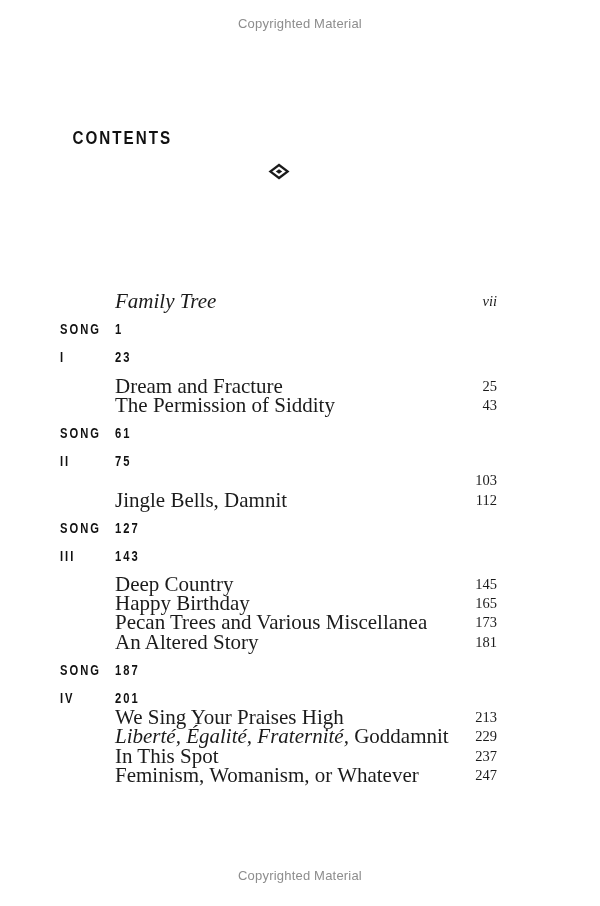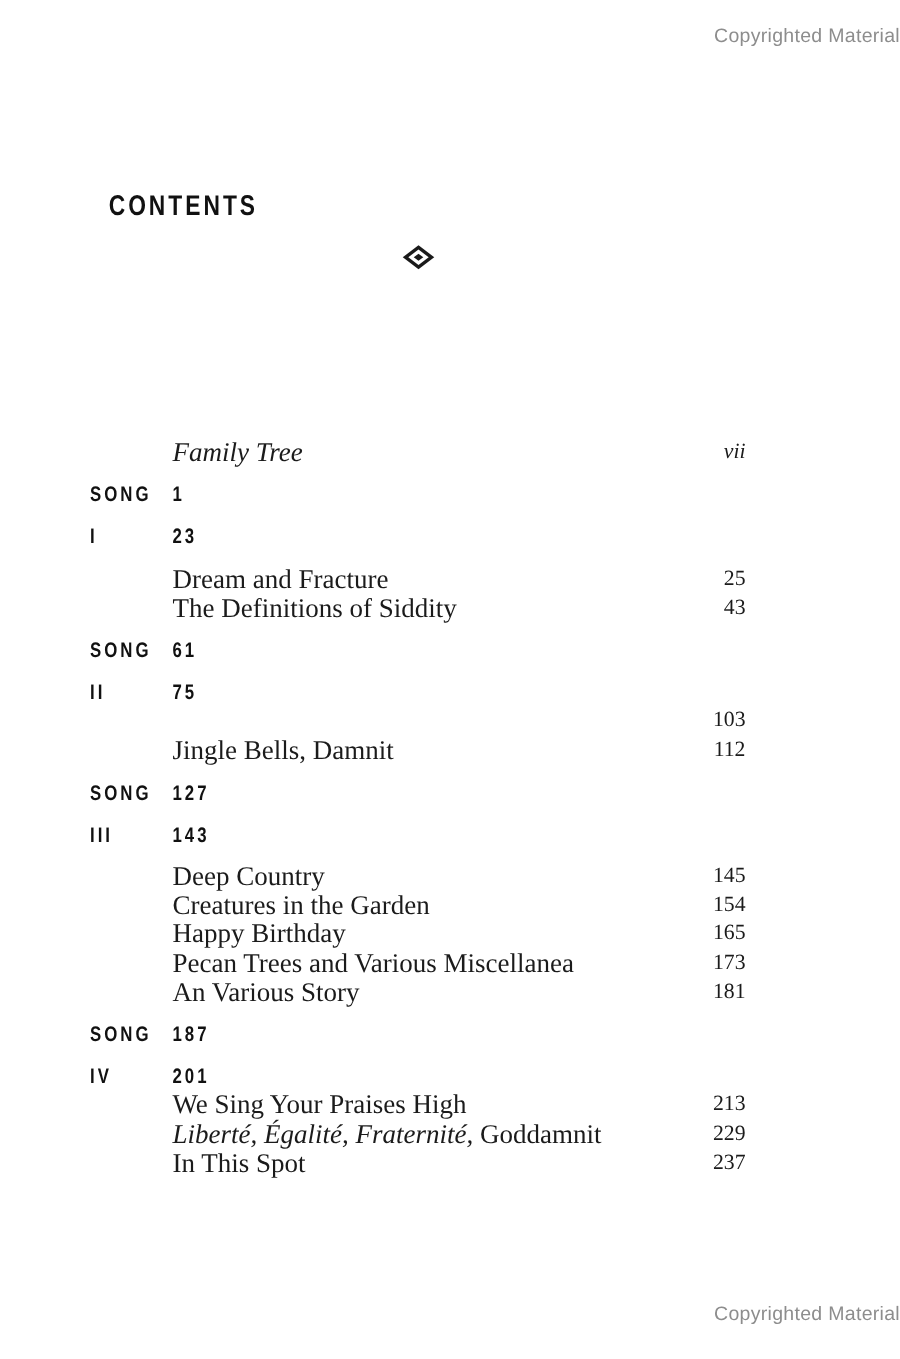--- a/index.html
+++ b/index.html
@@ -1,21 +1,21 @@
 <!DOCTYPE html>
 <html><head>
 <meta charset="utf-8">
 <style>
   html,body { margin:0; padding:0; background:#ffffff; }
   .page {
     position:relative; width:600px; height:906px; background:#ffffff;
     font-family:"Liberation Serif", serif; color:#1b1b1b; overflow:hidden;
   }
   .copyright {
-    position:absolute; left:0; width:600px; text-align:right;
+    position:absolute; left:0; width:600px; text-align:center;
     font-family:"Liberation Sans", sans-serif; font-size:13px; color:#8d8d8d;
     letter-spacing:0.2px;
   }
   .copyright.top { top:16px; }
   .copyright.bottom { top:868px; }
 
   .title-wrap { position:absolute; top:127px; left:60px; width:438px; text-align:left; }
   .title {
     display:inline-block; font-family:"Liberation Sans", sans-serif; font-weight:bold;
     font-size:19px; letter-spacing:2.5px; color:#111;
@@ -25,21 +25,21 @@
 
   .ornament-wrap { position:absolute; top:163px; left:60px; width:438px; text-align:center; }
   .ornament-wrap svg { display:inline-block; vertical-align:top; }
 
   .toc { position:absolute; top:292px; left:60px; width:438px; }
   .row { position:relative; height:19.2px; line-height:19.2px; }
   .row.gap { margin-top:9px; }
 
   
   .row.entry .etitle {
-    position:absolute; left:55px; top:0; font-size:18px; white-space:nowrap;
+    position:absolute; left:55px; top:0; font-size:21px; white-space:nowrap;
   }
   .row.entry .epage {
     position:absolute; right:1px; top:0; font-size:14.5px;margin-left:36px;
   }
   .it { font-style:italic; }
 
   
   .row.song .slabel, .row.part .slabel,
   .row.song .snum,  .row.part .snum {
     font-family:"Liberation Sans", sans-serif; font-weight:bold; font-size:14px;
@@ -81,21 +81,21 @@
       </div>
       <div class="row part gap">
         <span class="slabel">I</span>
         <span class="snum">23</span>
       </div>
       <div class="row entry gap">
         <span class="etitle">Dream and Fracture</span>
         <span class="epage">25</span>
       </div>
       <div class="row entry">
-        <span class="etitle">The Definitions of Siddity</span>
+        <span class="etitle">The Permission of Siddity</span>
         <span class="epage">43</span>
       </div>
       <div class="row song gap">
         <span class="slabel">SONG</span>
         <span class="snum">61</span>
       </div>
       <div class="row part gap">
         <span class="slabel">II</span>
         <span class="snum">75</span>
       </div>
@@ -112,33 +112,29 @@
       </div>
       <div class="row part gap">
         <span class="slabel">III</span>
         <span class="snum">143</span>
       </div>
       <div class="row entry gap">
         <span class="etitle">Deep Country</span>
         <span class="epage">145</span>
       </div>
       <div class="row entry">
-        <span class="etitle">Creatures in the Garden</span>
-        <span class="epage">154</span>
-      </div>
-      <div class="row entry">
         <span class="etitle">Happy Birthday</span>
         <span class="epage">165</span>
       </div>
       <div class="row entry">
         <span class="etitle">Pecan Trees and Various Miscellanea</span>
         <span class="epage">173</span>
       </div>
       <div class="row entry">
-        <span class="etitle">An Various Story</span>
+        <span class="etitle">An Altered Story</span>
         <span class="epage">181</span>
       </div>
       <div class="row song gap">
         <span class="slabel">SONG</span>
         <span class="snum">187</span>
       </div>
       <div class="row part gap">
         <span class="slabel">IV</span>
         <span class="snum">201</span>
       </div>
@@ -147,17 +143,21 @@
         <span class="epage">213</span>
       </div>
       <div class="row entry">
         <span class="etitle"><span class="it">Liberté, Égalité, Fraternité,</span><span> Goddamnit</span></span>
         <span class="epage">229</span>
       </div>
       <div class="row entry">
         <span class="etitle">In This Spot</span>
         <span class="epage">237</span>
       </div>
+      <div class="row entry">
+        <span class="etitle">Feminism, Womanism, or Whatever</span>
+        <span class="epage">247</span>
+      </div>
     </div>
 
   <div class="copyright bottom">Copyrighted Material</div>
 
 </div>
 
 </body></html>

